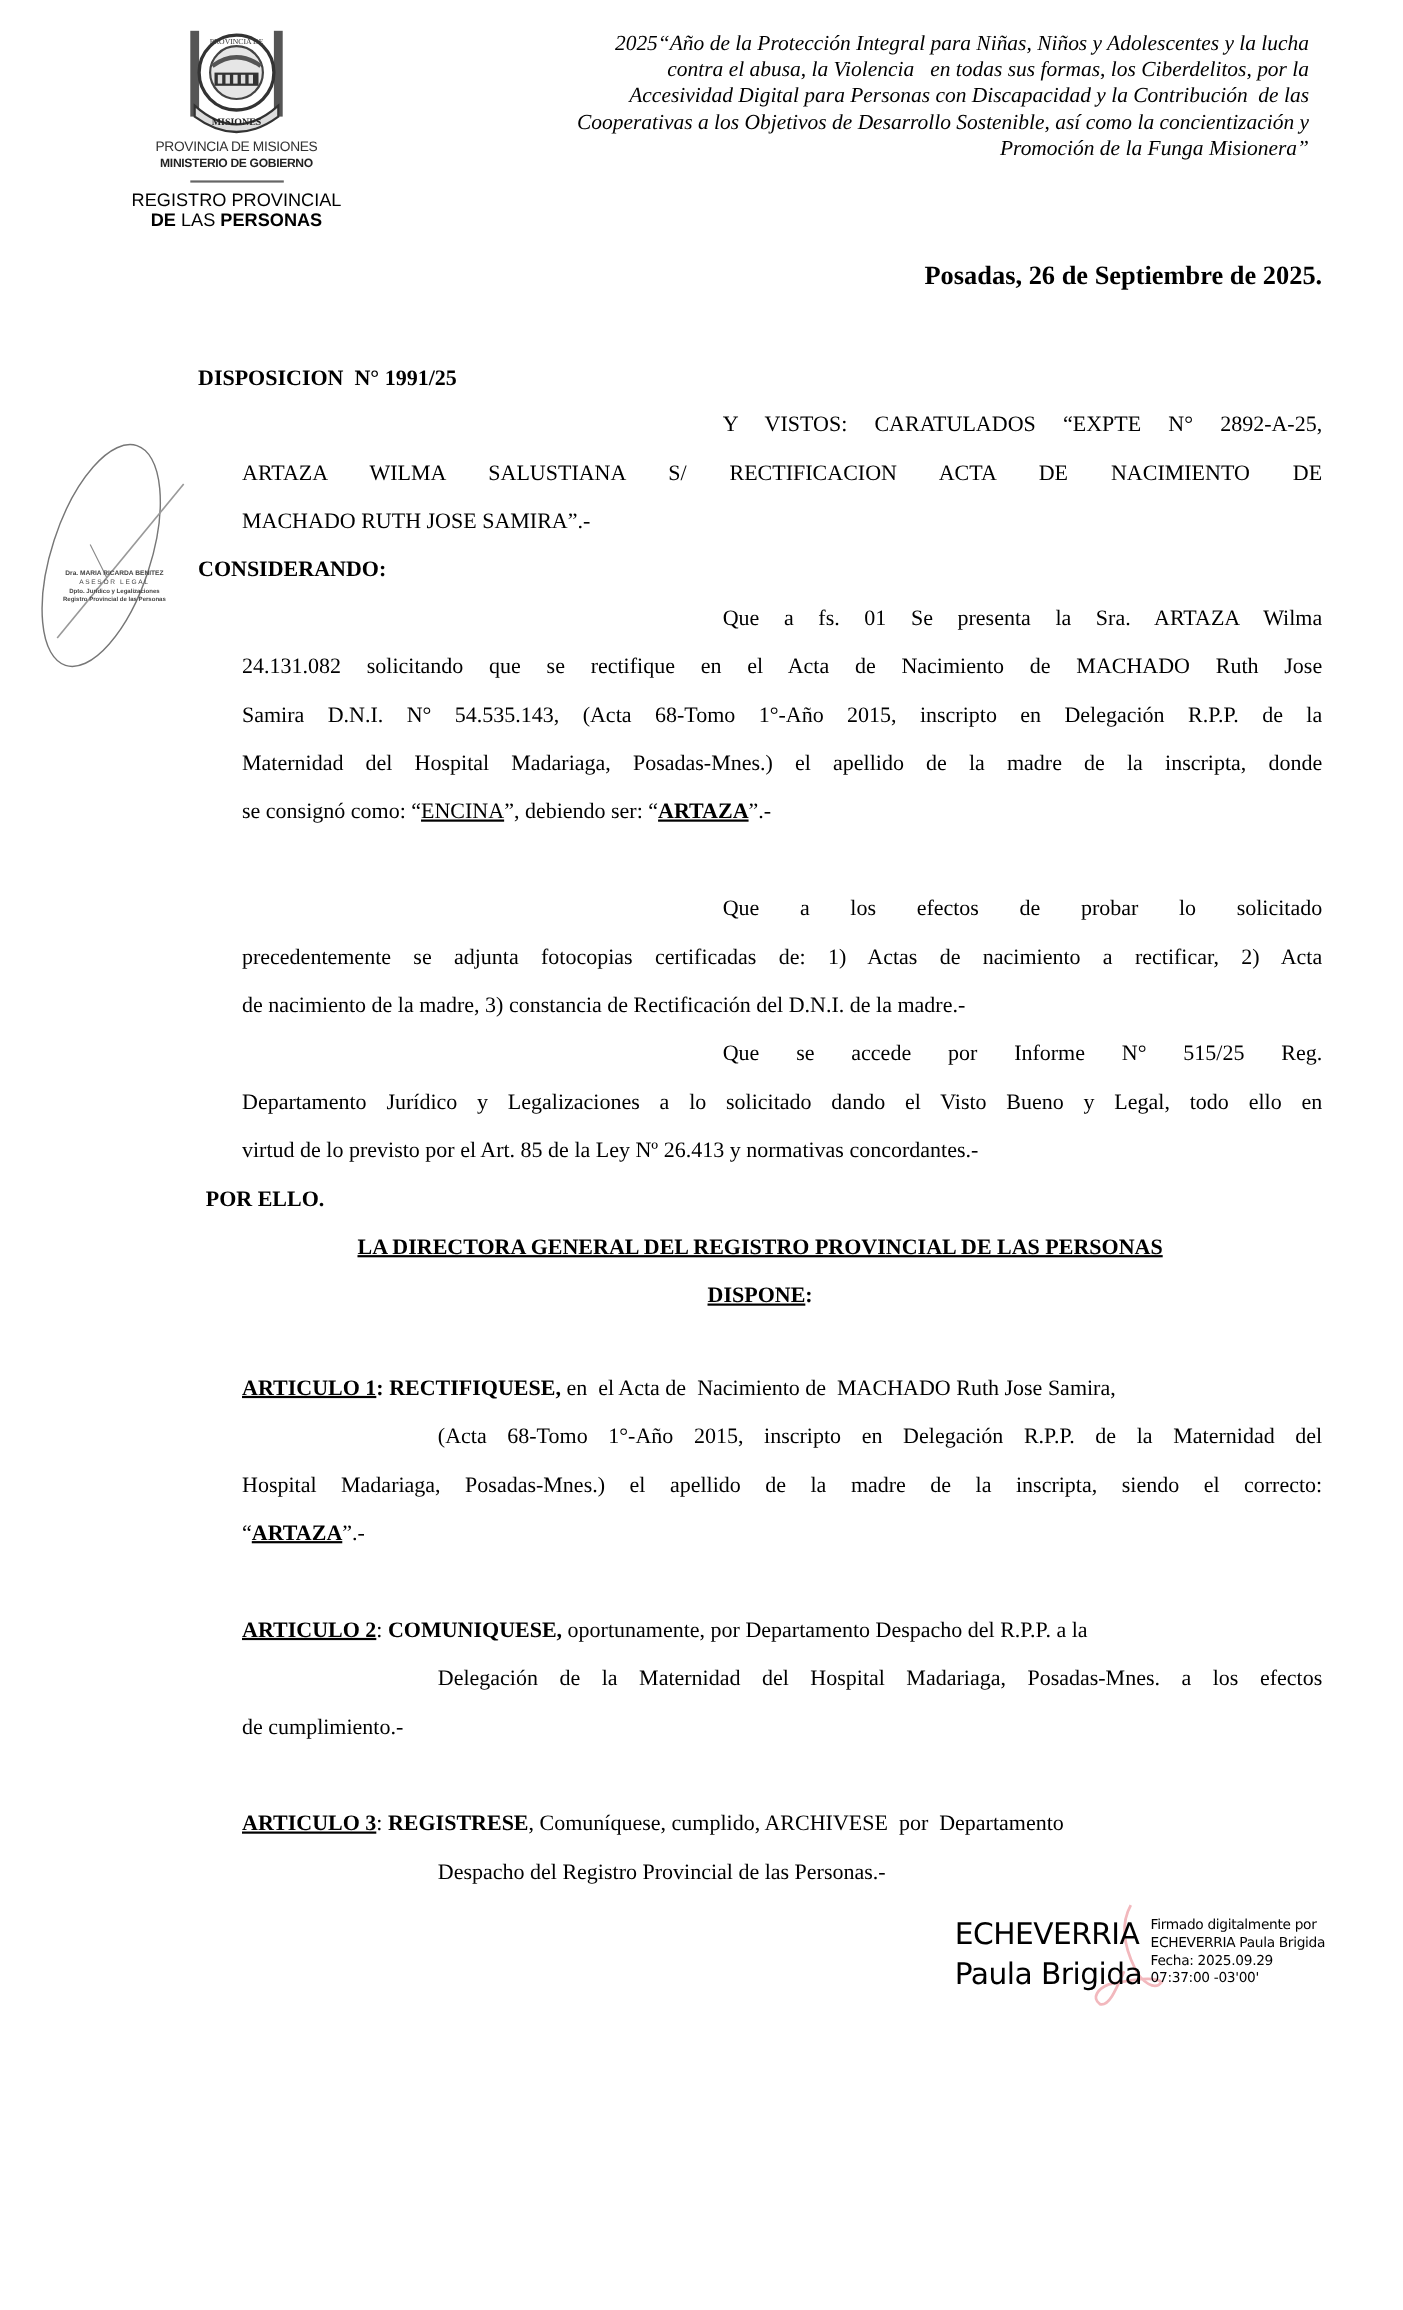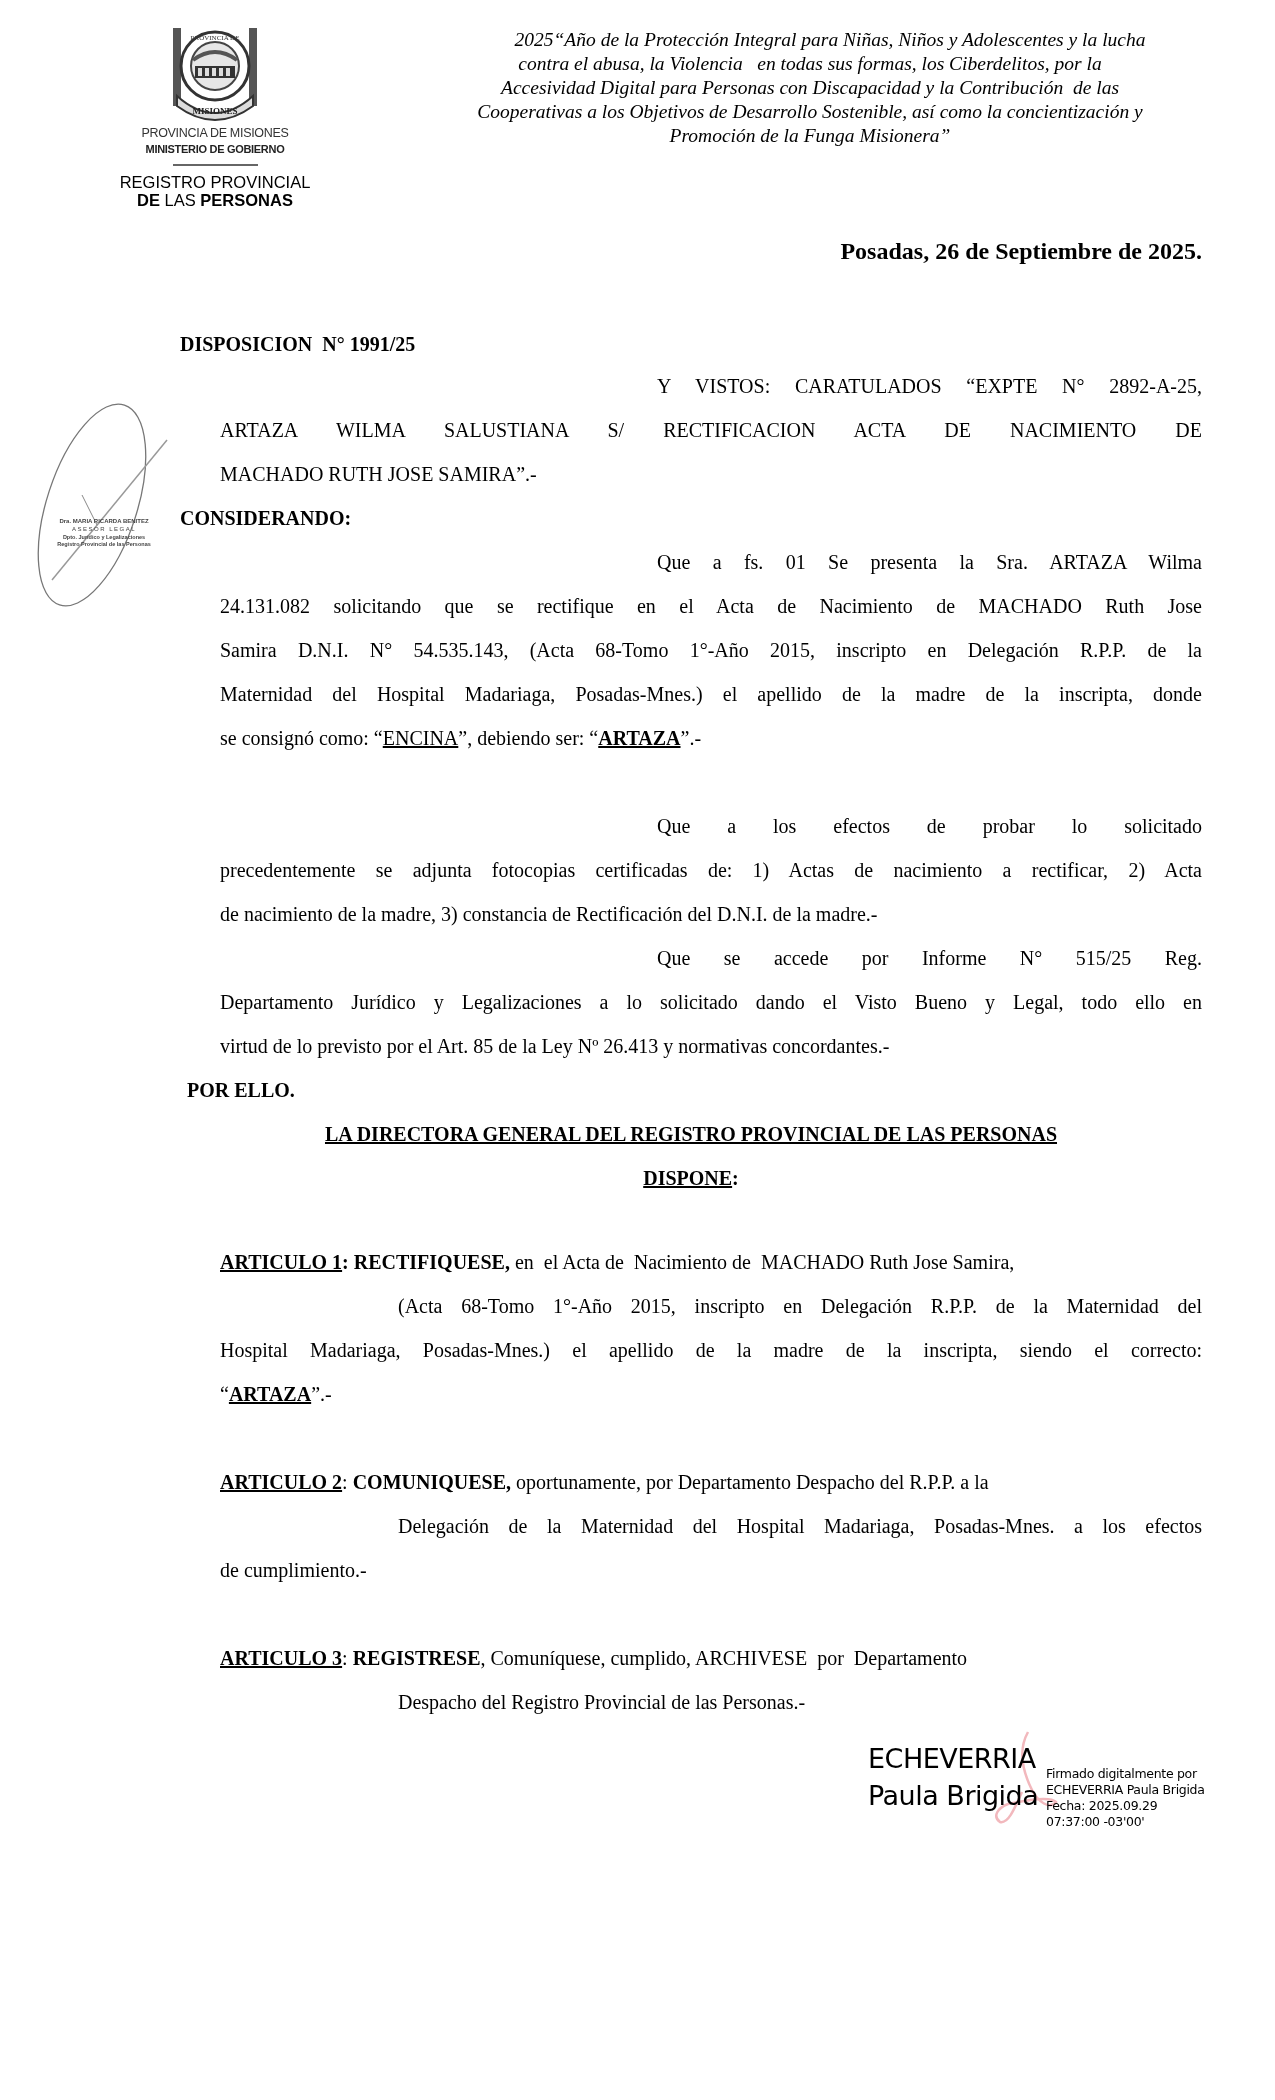--- a/index.html
+++ b/index.html
@@ -9,36 +9,36 @@
   #logo{left:95px;top:22px;width:240px;text-align:center;font-family:"Liberation Sans","DejaVu Sans",sans-serif;}
   #emblem{display:block;margin:0 auto;width:92px;height:102px;}
   #prov{font-size:12.5px;letter-spacing:-0.3px;color:#333;margin-top:2px;line-height:14px;}
   #minis{font-size:11px;font-weight:bold;letter-spacing:-0.3px;color:#222;line-height:18px;}
   #hdiv{width:85px;height:2px;background:#666;margin:6px auto 7px;}
   #reg1{font-size:16.5px;line-height:18px;}
   #reg2{font-size:16.5px;line-height:19px;}
   #reg2 b{font-weight:bold;text-align:center;}
   
   #motto{left:430px;top:28px;width:760px;text-align:center;font-style:italic;font-size:19.5px;line-height:24px;}
-  #motto div{white-space:nowrap;}
+  #motto div{white-space:nowrap;text-align:right;}
   
   #date{right:73px;top:238px;font-weight:bold;font-size:24px;}
   
   .p{left:180px;width:1022px;font-size:20px;line-height:44px;text-align:justify;}
   .line{display:block;white-space:nowrap;text-align:justify;text-align-last:justify;margin-left:40px;}
   .last{text-align-last:left;}
   .ind{padding-left:437px;}
   .b{font-weight:bold;}
   .u{text-decoration:underline;}
   .ub{font-weight:bold;text-decoration:underline;text-decoration-thickness:2px;text-align:center;}
   #stamp{left:12px;top:395px;width:170px;height:215px;}
   .art-ind{padding-left:178px;}
   #sig{left:868px;top:1740px;}
   #sig-name{position:absolute;left:0;top:0;font-family:"DejaVu Sans","Liberation Sans",sans-serif;font-size:27px;line-height:37px;white-space:nowrap;letter-spacing:-0.5px;}
-  #sig-meta{position:absolute;left:178px;top:2px;font-family:"DejaVu Sans","Liberation Sans",sans-serif;font-size:12.5px;line-height:16px;white-space:nowrap;letter-spacing:-0.3px;margin-top:24px;}
+  #sig-meta{position:absolute;left:178px;top:2px;font-family:"DejaVu Sans","Liberation Sans",sans-serif;font-size:12.5px;line-height:16px;white-space:nowrap;letter-spacing:-0.3px;}
   #sig-mark{position:absolute;left:120px;top:-10px;width:70px;height:95px;}
 </style>
 </head>
 <body>
 
 <div id="logo" class="abs">
   <svg id="emblem" viewBox="0 0 92 102">
     <rect x="4" y="6" width="8" height="78" fill="#555"></rect>
     <rect x="80" y="6" width="8" height="78" fill="#555"></rect>
     <circle cx="46" cy="44" r="34" fill="#fff" stroke="#333" stroke-width="3"></circle>

